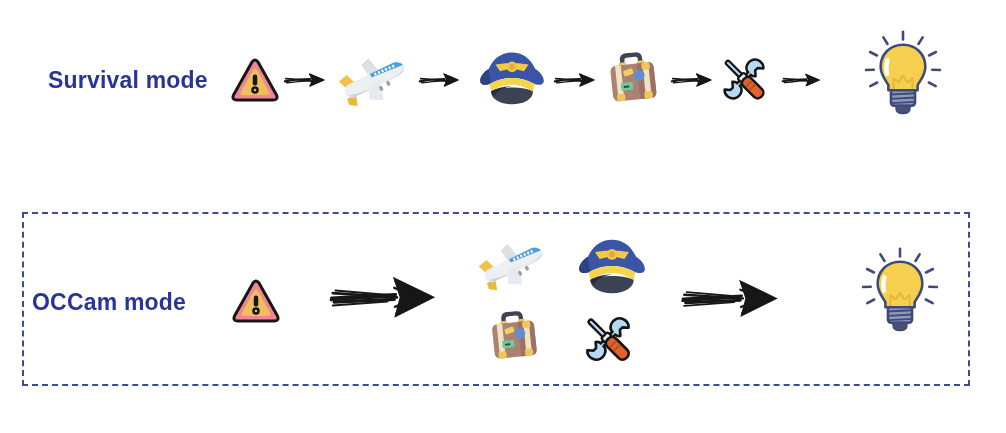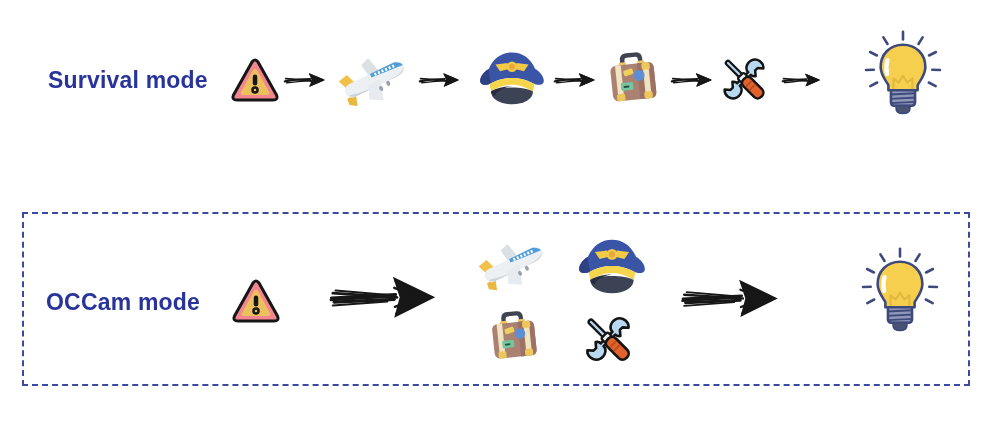--- a/index.html
+++ b/index.html
@@ -203,21 +203,21 @@
       </span>
     <span class="icn" style="left:860px;top:30px;width:86px;height:99px">
         <svg viewBox="0 0 100 115">
           <use href="#i-bulb"></use>
         </svg>
       </span>
   </section>
 
   <section class="occam-box"></section>
   <section>
-    <div class="row-label" style="left:46px;top:289px">OCCam mode</div>
+    <div class="row-label" style="left:32px;top:289px">OCCam mode</div>
 
     <span class="icn" style="left:231px;top:276px;width:50px;height:52px">
         <svg viewBox="0 0 100 100">
           <use href="#i-warning"></use>
         </svg>
       </span>
     <span class="icn" style="left:326px;top:266px;width:116px;height:64px">
         <svg viewBox="0 0 170 90">
           <use href="#i-bigarrow"></use>
         </svg>

